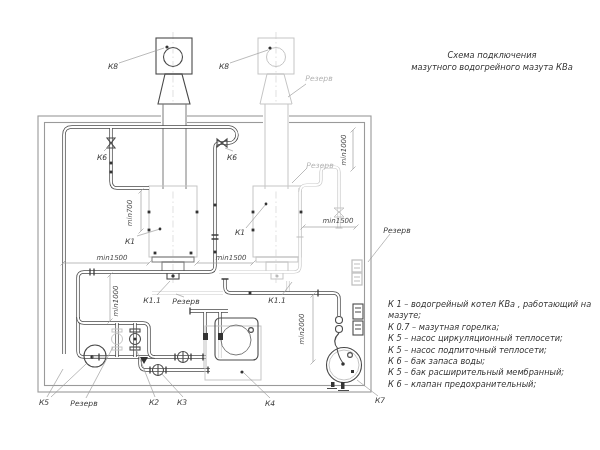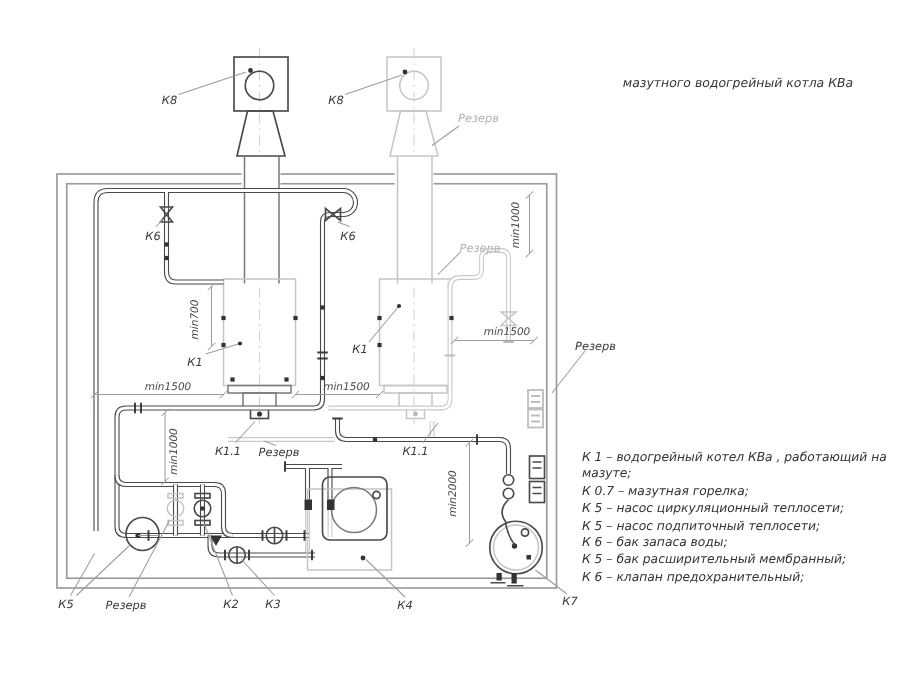--- a/index.html
+++ b/index.html
@@ -283,21 +283,22 @@
     <text class="dim" x="112" y="260">min1500</text>
     <text class="dim" x="231" y="260">min1500</text>
     <text class="dim" x="338" y="223">min1500</text>
     <text class="dim" x="118" y="301" transform="rotate(-90 118 301)">min1000</text>
     <text class="dim" x="346" y="150" transform="rotate(-90 346 150)">min1000</text>
     <text class="dim" x="304" y="329" transform="rotate(-90 304 329)">min2000</text>
   </g>
 </svg>
 
 <div class="title-block">
-  <div>мазутного водогрейный котла КВа</div>
+  <div>Схема подключения</div>
+  <div>мазутного водогрейного мазута КВа</div>
 </div>
 
 <div class="legend">
   <div class="legend-item">К 1 –  водогрейный котел КВа , работающий на мазуте;</div>
   <div class="legend-item">К 0.7 –  мазутная горелка;</div>
   <div class="legend-item">К 5 –  насос циркуляционный теплосети;</div>
   <div class="legend-item">К 5 –  насос подпиточный теплосети;</div>
   <div class="legend-item">К 6 –  бак запаса воды;</div>
   <div class="legend-item">К 5 –  бак расширительный мембранный;</div>
   <div class="legend-item">К 6 –  клапан предохранительный;</div>

